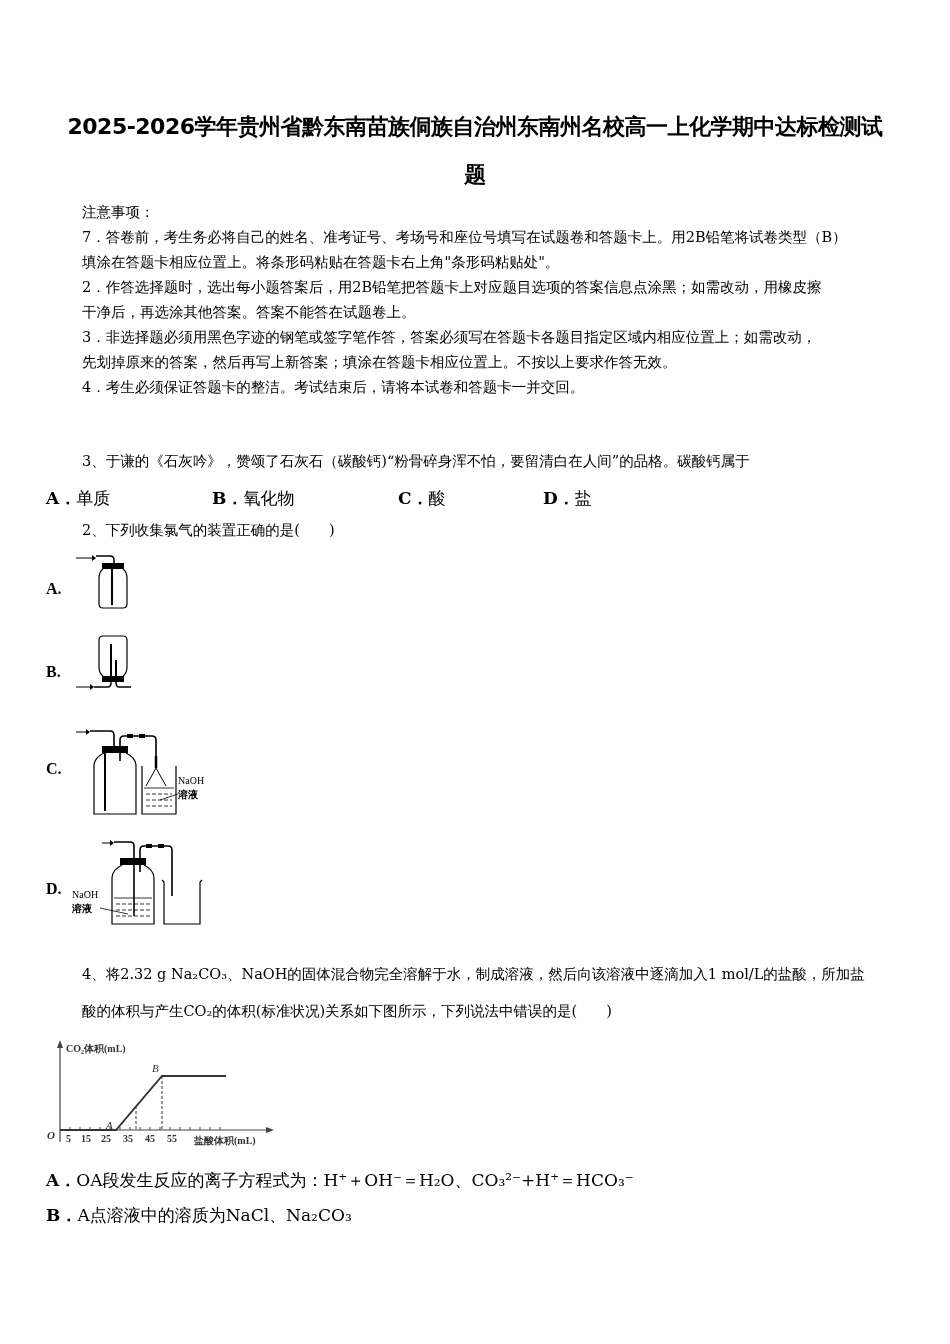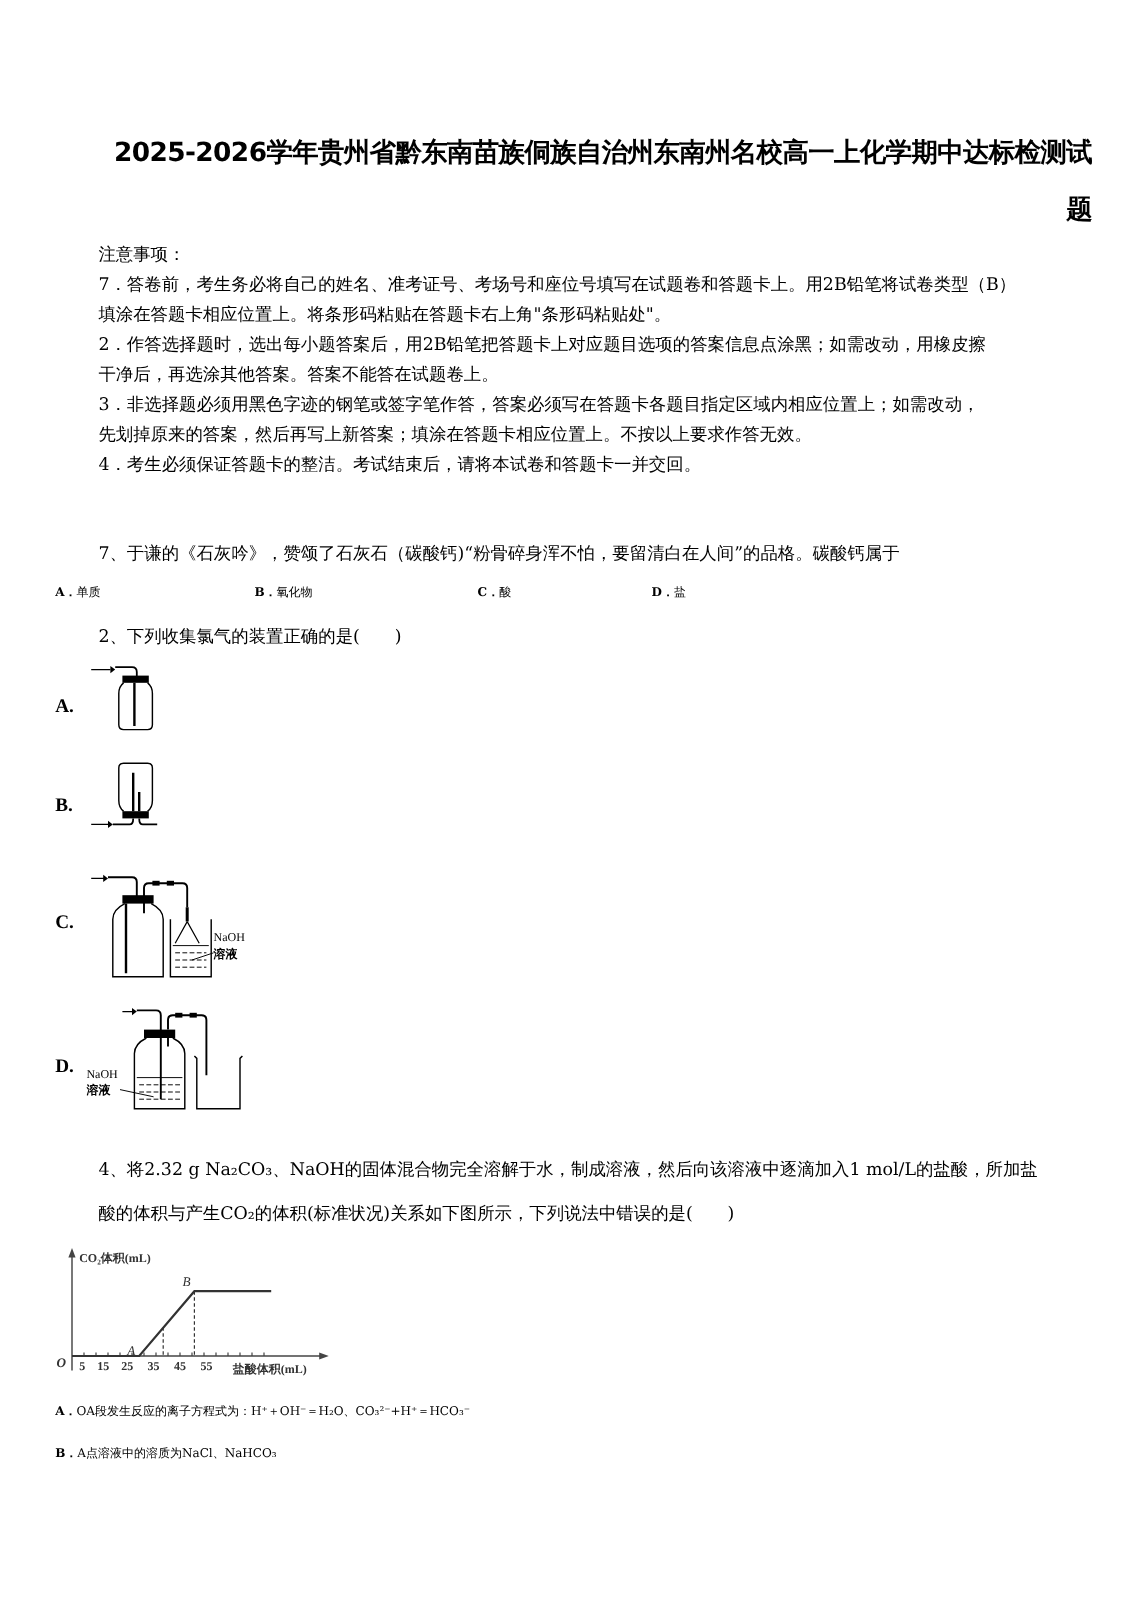--- a/index.html
+++ b/index.html
@@ -1,23 +1,23 @@
 <!DOCTYPE html>
 <html><head>
 <meta charset="utf-8">
 <style>
   html, body { margin: 0; padding: 0; background: #ffffff; }
   body { width: 950px; height: 1344px; position: relative; overflow: hidden; color: #000; }
   .page { position: absolute; left: 0; top: 0; width: 950px; height: 1344px; }
-  .title { position: absolute; left: 40px; width: 870px; text-align: right;
+  .title { position: absolute; left: 40px; width: 870px; text-align: center;
     font-family: "DejaVu Sans", sans-serif; font-weight: bold; font-size: 22px; letter-spacing: -0.5px; }
   .t1 { top: 112px; }
   .t2 { top: 160px; }
   .line { position: absolute; left: 46px; font-family: "DejaVu Serif", serif; font-size: 14.5px; white-space: nowrap; margin-left: 36px; }
-  .opt { position: absolute; font-family: "DejaVu Serif", serif; font-size: 10px; white-space: nowrap; }
+  .opt { position: absolute; font-family: "DejaVu Serif", serif; font-size: 17px; white-space: nowrap; }
   .opt b { font-weight: bold; }
   .lbl { position: absolute; left: 46px; font-family: "Liberation Serif", serif; font-weight: bold; font-size: 16px; }
   .fig { position: absolute; }
 </style>
 </head>
 <body>
 
 <div class="page">
 
   <div class="title t1">2025-2026学年贵州省黔东南苗族侗族自治州东南州名校高一上化学期中达标检测试</div>
@@ -29,21 +29,21 @@
     <div class="line" style="top:253px">填涂在答题卡相应位置上。将条形码粘贴在答题卡右上角"条形码粘贴处"。</div>
     <div class="line" style="top:278px">2．作答选择题时，选出每小题答案后，用2B铅笔把答题卡上对应题目选项的答案信息点涂黑；如需改动，用橡皮擦</div>
     <div class="line" style="top:303px">干净后，再选涂其他答案。答案不能答在试题卷上。</div>
     <div class="line" style="top:328px">3．非选择题必须用黑色字迹的钢笔或签字笔作答，答案必须写在答题卡各题目指定区域内相应位置上；如需改动，</div>
     <div class="line" style="top:353px">先划掉原来的答案，然后再写上新答案；填涂在答题卡相应位置上。不按以上要求作答无效。</div>
     <div class="line" style="top:378px">4．考生必须保证答题卡的整洁。考试结束后，请将本试卷和答题卡一并交回。</div>
   </div>
 
 
   <div>
-    <div class="line" style="top:452px">7、于谦的《石灰吟》，赞颂了石灰石（碳酸钙)“粉骨碎身浑不怕，要留清白在人间”的品格。碳酸钙属于</div>
+    <div class="line" style="top:452px">3、于谦的《石灰吟》，赞颂了石灰石（碳酸钙)“粉骨碎身浑不怕，要留清白在人间”的品格。碳酸钙属于</div>
     <div class="opt" style="left:46px; top:487px"><b>A．</b><span>单质</span></div>
     <div class="opt" style="left:212px; top:487px"><b>B．</b><span>氧化物</span></div>
     <div class="opt" style="left:398px; top:487px"><b>C．</b><span>酸</span></div>
     <div class="opt" style="left:543px; top:487px"><b>D．</b><span>盐</span></div>
   </div>
 
   <div>
     <div class="line" style="top:521px">2、下列收集氯气的装置正确的是(　　)</div>
 
     <div class="lbl" style="top:580px">A.</div>
@@ -159,16 +159,16 @@
       <text x="150" y="106" font-family="Liberation Serif, serif" font-size="10" font-weight="bold" fill="#333">盐酸体积(mL)</text>
 
       <polyline points="16,92 72,92 118,38 182,38" stroke="#333" stroke-width="1.8" fill="none"></polyline>
       <line x1="118" y1="38" x2="118" y2="92" stroke="#333" stroke-width="1" stroke-dasharray="3,2"></line>
       <line x1="92" y1="68" x2="92" y2="92" stroke="#333" stroke-width="1" stroke-dasharray="3,2"></line>
       <text x="62" y="91" font-family="Liberation Serif, serif" font-size="11" font-style="italic" fill="#333">A</text>
       <text x="108" y="34" font-family="Liberation Serif, serif" font-size="11" font-style="italic" fill="#333">B</text>
     </svg>
 
     <div class="opt" style="left:46px; top:1169px"><b>A．</b><span>OA段发生反应的离子方程式为：H⁺＋OH⁻＝H₂O、CO₃²⁻+H⁺＝HCO₃⁻</span></div>
-    <div class="opt" style="left:46px; top:1204px"><b>B．</b><span>A点溶液中的溶质为NaCl、NaHCO₃</span></div>
+    <div class="opt" style="left:46px; top:1204px"><b>B．</b><span>A点溶液中的溶质为NaCl、Na₂CO₃</span></div>
   </div>
 
 </div>
 
 </body></html>

